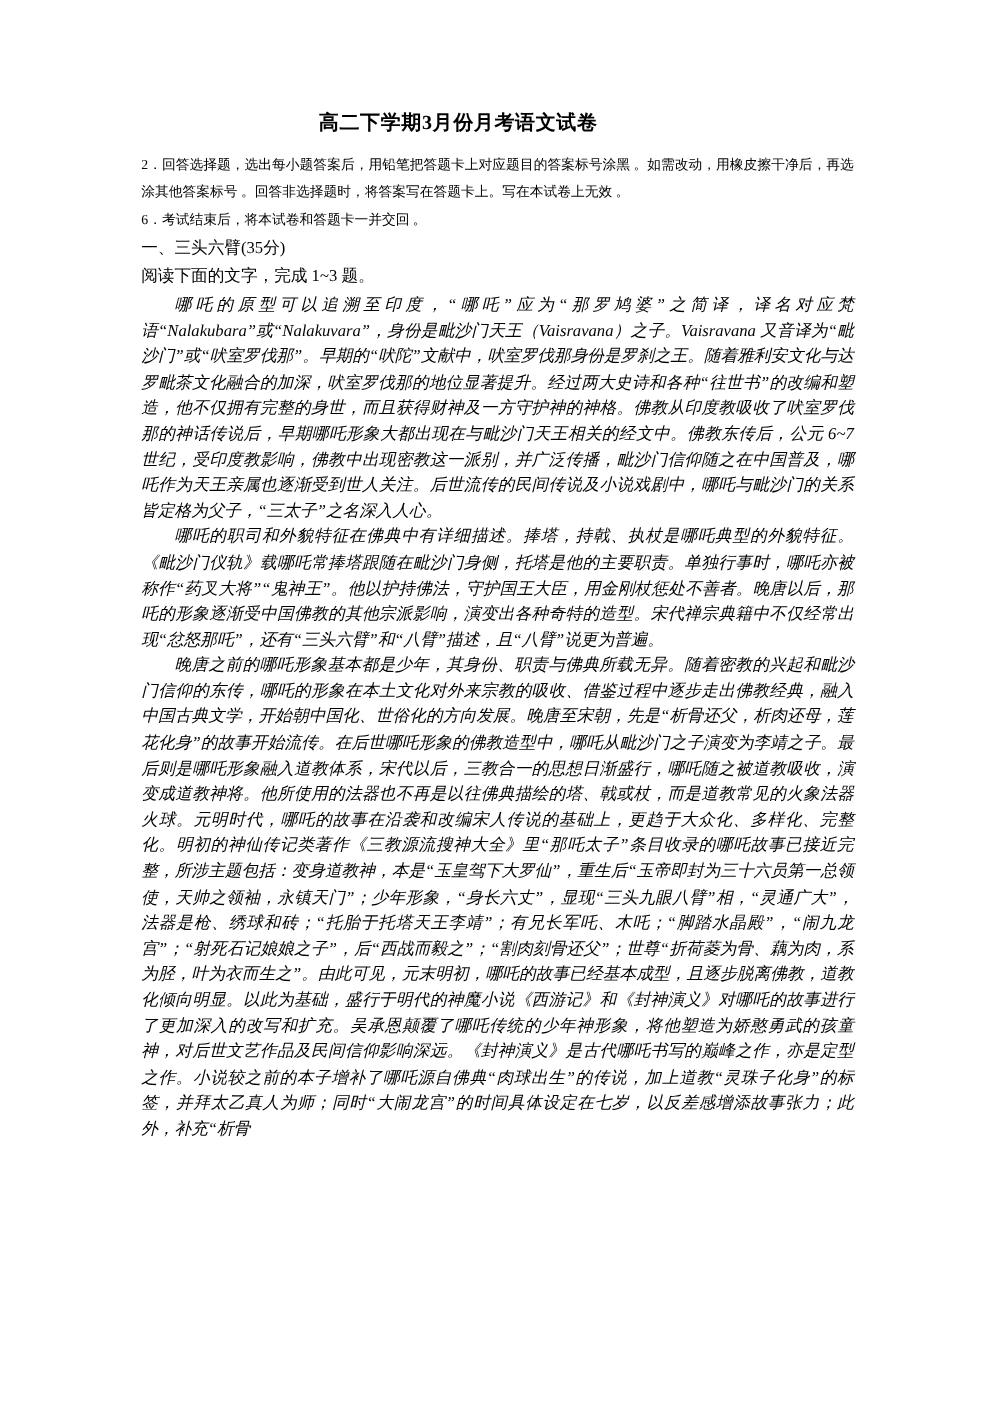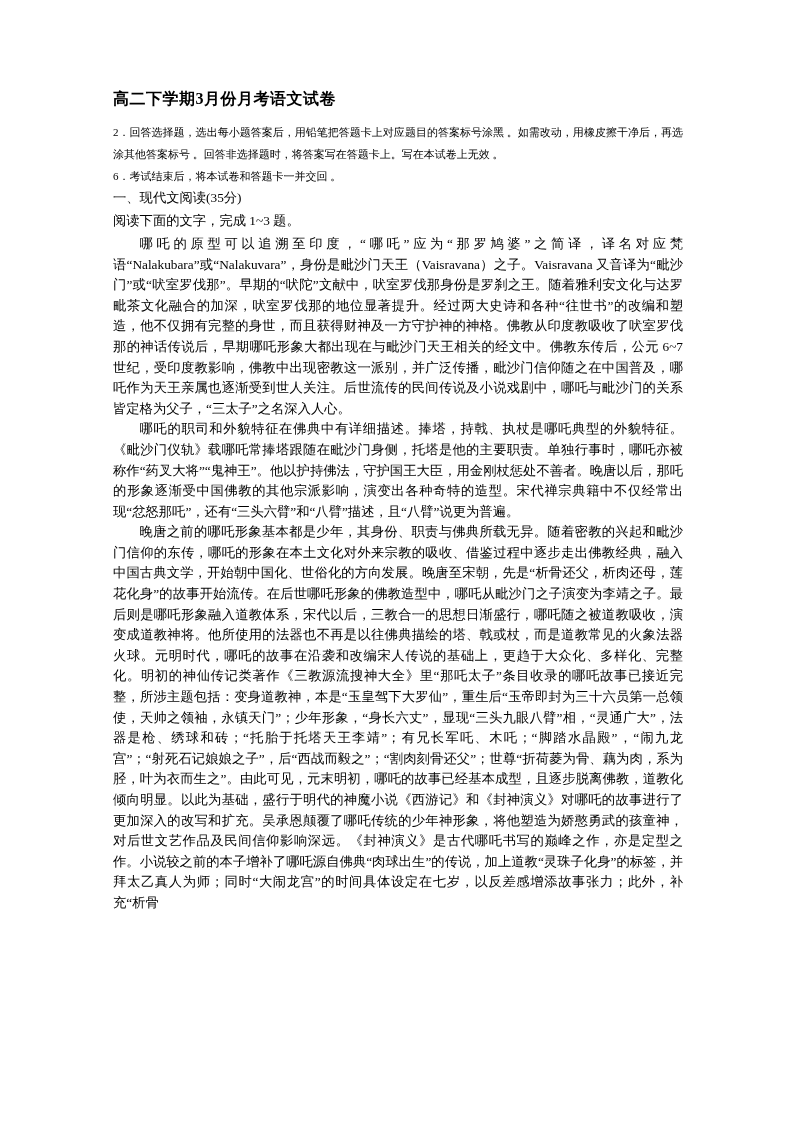--- a/index.html
+++ b/index.html
@@ -12,37 +12,37 @@
     background: #ffffff;
     color: #000000;
     font-family: "Liberation Serif", "DejaVu Serif", serif;
     padding: 88px 111px 0 113px;
     overflow: hidden;
   }
   .title {
     font-size: 16px;
     font-weight: 700;
     line-height: 22px;
-    text-align: left;
+    text-align: right;
     margin-right: 205px;
     margin-bottom: 12px;
     letter-spacing: 0.5px;
   }
   .notice { margin-bottom: 0; }
   .notice-heading,
   .notice-item {
     font-size: 11px;
     line-height: 21.8px;
     text-align: justify;
   }
   .heading-line {
     font-size: 13.3px;
     line-height: 22.3px;
   }
-  .body-text { margin-top: 2px; }
+  .body-text { margin-top: 2px; font-style: italic; }
   .body-text p {
     font-size: 13.3px;
     line-height: 20.6px;
     text-align: justify;
     text-indent: 2em;
     overflow-wrap: break-word;
   }
 </style>
 </head>
 <body>
@@ -50,21 +50,21 @@
 <div class="page">
 
   <h1 class="title">高二下学期3月份月考语文试卷</h1>
 
   <div class="notice">
     <div class="notice-item">2．回答选择题，选出每小题答案后，用铅笔把答题卡上对应题目的答案标号涂黑 。如需改动，用橡皮擦干净后，再选涂其他答案标号 。回答非选择题时，将答案写在答题卡上。写在本试卷上无效 。</div>
     <div class="notice-item">6．考试结束后，将本试卷和答题卡一并交回 。</div>
   </div>
 
   <div class="headings">
-    <div class="heading-line">一、现代文阅读(35分)</div>
+    <div class="heading-line">一、三头六臂(35分)</div>
     <div class="heading-line">阅读下面的文字，完成 1~3 题。</div>
   </div>
 
   <div class="body-text">
     <p>哪吒的原型可以追溯至印度，“哪吒”应为“那罗鸠婆”之简译，译名对应梵语“Nalakubara”或“Nalakuvara”，身份是毗沙门天王（Vaisravana）之子。Vaisravana 又音译为“毗沙门”或“吠室罗伐那”。早期的“吠陀”文献中，吠室罗伐那身份是罗刹之王。随着雅利安文化与达罗毗茶文化融合的加深，吠室罗伐那的地位显著提升。经过两大史诗和各种“往世书”的改编和塑造，他不仅拥有完整的身世，而且获得财神及一方守护神的神格。佛教从印度教吸收了吠室罗伐那的神话传说后，早期哪吒形象大都出现在与毗沙门天王相关的经文中。佛教东传后，公元 6~7 世纪，受印度教影响，佛教中出现密教这一派别，并广泛传播，毗沙门信仰随之在中国普及，哪吒作为天王亲属也逐渐受到世人关注。后世流传的民间传说及小说戏剧中，哪吒与毗沙门的关系皆定格为父子，“三太子”之名深入人心。</p>
     <p>哪吒的职司和外貌特征在佛典中有详细描述。捧塔，持戟、执杖是哪吒典型的外貌特征。《毗沙门仪轨》载哪吒常捧塔跟随在毗沙门身侧，托塔是他的主要职责。单独行事时，哪吒亦被称作“药叉大将”“鬼神王”。他以护持佛法，守护国王大臣，用金刚杖惩处不善者。晚唐以后，那吒的形象逐渐受中国佛教的其他宗派影响，演变出各种奇特的造型。宋代禅宗典籍中不仅经常出现“忿怒那吒”，还有“三头六臂”和“八臂”描述，且“八臂”说更为普遍。</p>
     <p>晚唐之前的哪吒形象基本都是少年，其身份、职责与佛典所载无异。随着密教的兴起和毗沙门信仰的东传，哪吒的形象在本土文化对外来宗教的吸收、借鉴过程中逐步走出佛教经典，融入中国古典文学，开始朝中国化、世俗化的方向发展。晚唐至宋朝，先是“析骨还父，析肉还母，莲花化身”的故事开始流传。在后世哪吒形象的佛教造型中，哪吒从毗沙门之子演变为李靖之子。最后则是哪吒形象融入道教体系，宋代以后，三教合一的思想日渐盛行，哪吒随之被道教吸收，演变成道教神将。他所使用的法器也不再是以往佛典描绘的塔、戟或杖，而是道教常见的火象法器火球。元明时代，哪吒的故事在沿袭和改编宋人传说的基础上，更趋于大众化、多样化、完整化。明初的神仙传记类著作《三教源流搜神大全》里“那吒太子”条目收录的哪吒故事已接近完整，所涉主题包括：变身道教神，本是“玉皇驾下大罗仙”，重生后“玉帝即封为三十六员第一总领使，天帅之领袖，永镇天门”；少年形象，“身长六丈”，显现“三头九眼八臂”相，“灵通广大”，法器是枪、绣球和砖；“托胎于托塔天王李靖”；有兄长军吒、木吒；“脚踏水晶殿”，“闹九龙宫”；“射死石记娘娘之子”，后“西战而毅之”；“割肉刻骨还父”；世尊“折荷菱为骨、藕为肉，系为胫，叶为衣而生之”。由此可见，元末明初，哪吒的故事已经基本成型，且逐步脱离佛教，道教化倾向明显。以此为基础，盛行于明代的神魔小说《西游记》和《封神演义》对哪吒的故事进行了更加深入的改写和扩充。吴承恩颠覆了哪吒传统的少年神形象，将他塑造为娇憨勇武的孩童神，对后世文艺作品及民间信仰影响深远。《封神演义》是古代哪吒书写的巅峰之作，亦是定型之作。小说较之前的本子增补了哪吒源自佛典“肉球出生”的传说，加上道教“灵珠子化身”的标签，并拜太乙真人为师；同时“大闹龙宫”的时间具体设定在七岁，以反差感增添故事张力；此外，补充“析骨</p>
   </div>
 
 </div>

